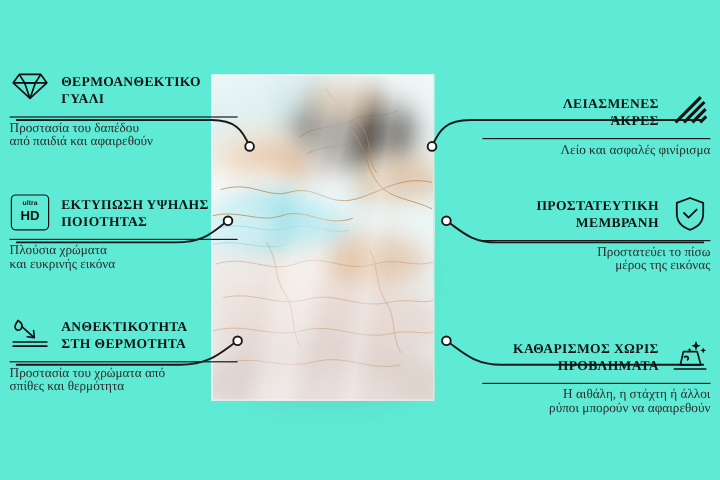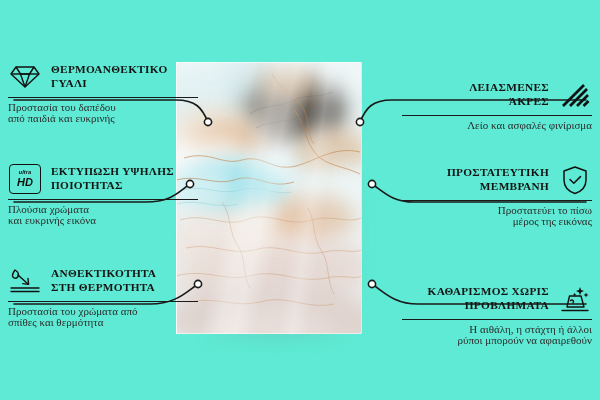--- a/index.html
+++ b/index.html
@@ -43,21 +43,21 @@
   #wires{position:absolute;left:0;top:0;width:600px;height:400px;pointer-events:none;}
 
   
   .feat{position:absolute;width:190px;}
   .feat.left{left:8px;text-align:left;}
   .feat.right{right:8px;text-align:right;margin-top:18px;}
 
   .feat-head{display:flex;align-items:center;gap:9px;min-height:34px;}
   .feat.right .feat-head{flex-direction:row-reverse;}
 
-  .feat-icon{flex:0 0 auto;width:34px;height:34px;display:flex;align-items:center;justify-content:center;font-style:italic;}
+  .feat-icon{flex:0 0 auto;width:34px;height:34px;display:flex;align-items:flex-start;justify-content:center;}
   .feat-title{
     font-size:11.3px;line-height:13.6px;letter-spacing:.3px;
     color:#141414;font-weight:700;
     font-family:"Liberation Serif", serif;
     text-transform:uppercase;
   }
   .feat-rule{height:0;border-top:1.1px solid #1a1a1a;margin:3px 0 4px 0;width:100%;}
   .feat-desc{
     font-size:11px;line-height:11.4px;color:#2b2b2b;
     font-family:Liberation Serif, serif;
@@ -191,21 +191,21 @@
         </svg>
       </span>
       <span class="feat-title">
         <div>ΘΕΡΜΟΑΝΘΕΚΤΙΚΟ</div>
         <div>ΓΥΑΛΙ</div>
       </span>
     </div>
     <div class="feat-rule"></div>
     <div class="feat-desc">
       <div>Προστασία του δαπέδου</div>
-      <div>από παιδιά και ευκρινής</div>
+      <div>από παιδιά και αφαιρεθούν</div>
     </div>
   </div>
 
   <div class="feat left" id="feat-1">
     <div class="feat-head">
       <span class="feat-icon">
         <span class="hd-badge">
           <span class="hd-ultra">ultra</span>
           <span class="hd-hd">HD</span>
         </span>

